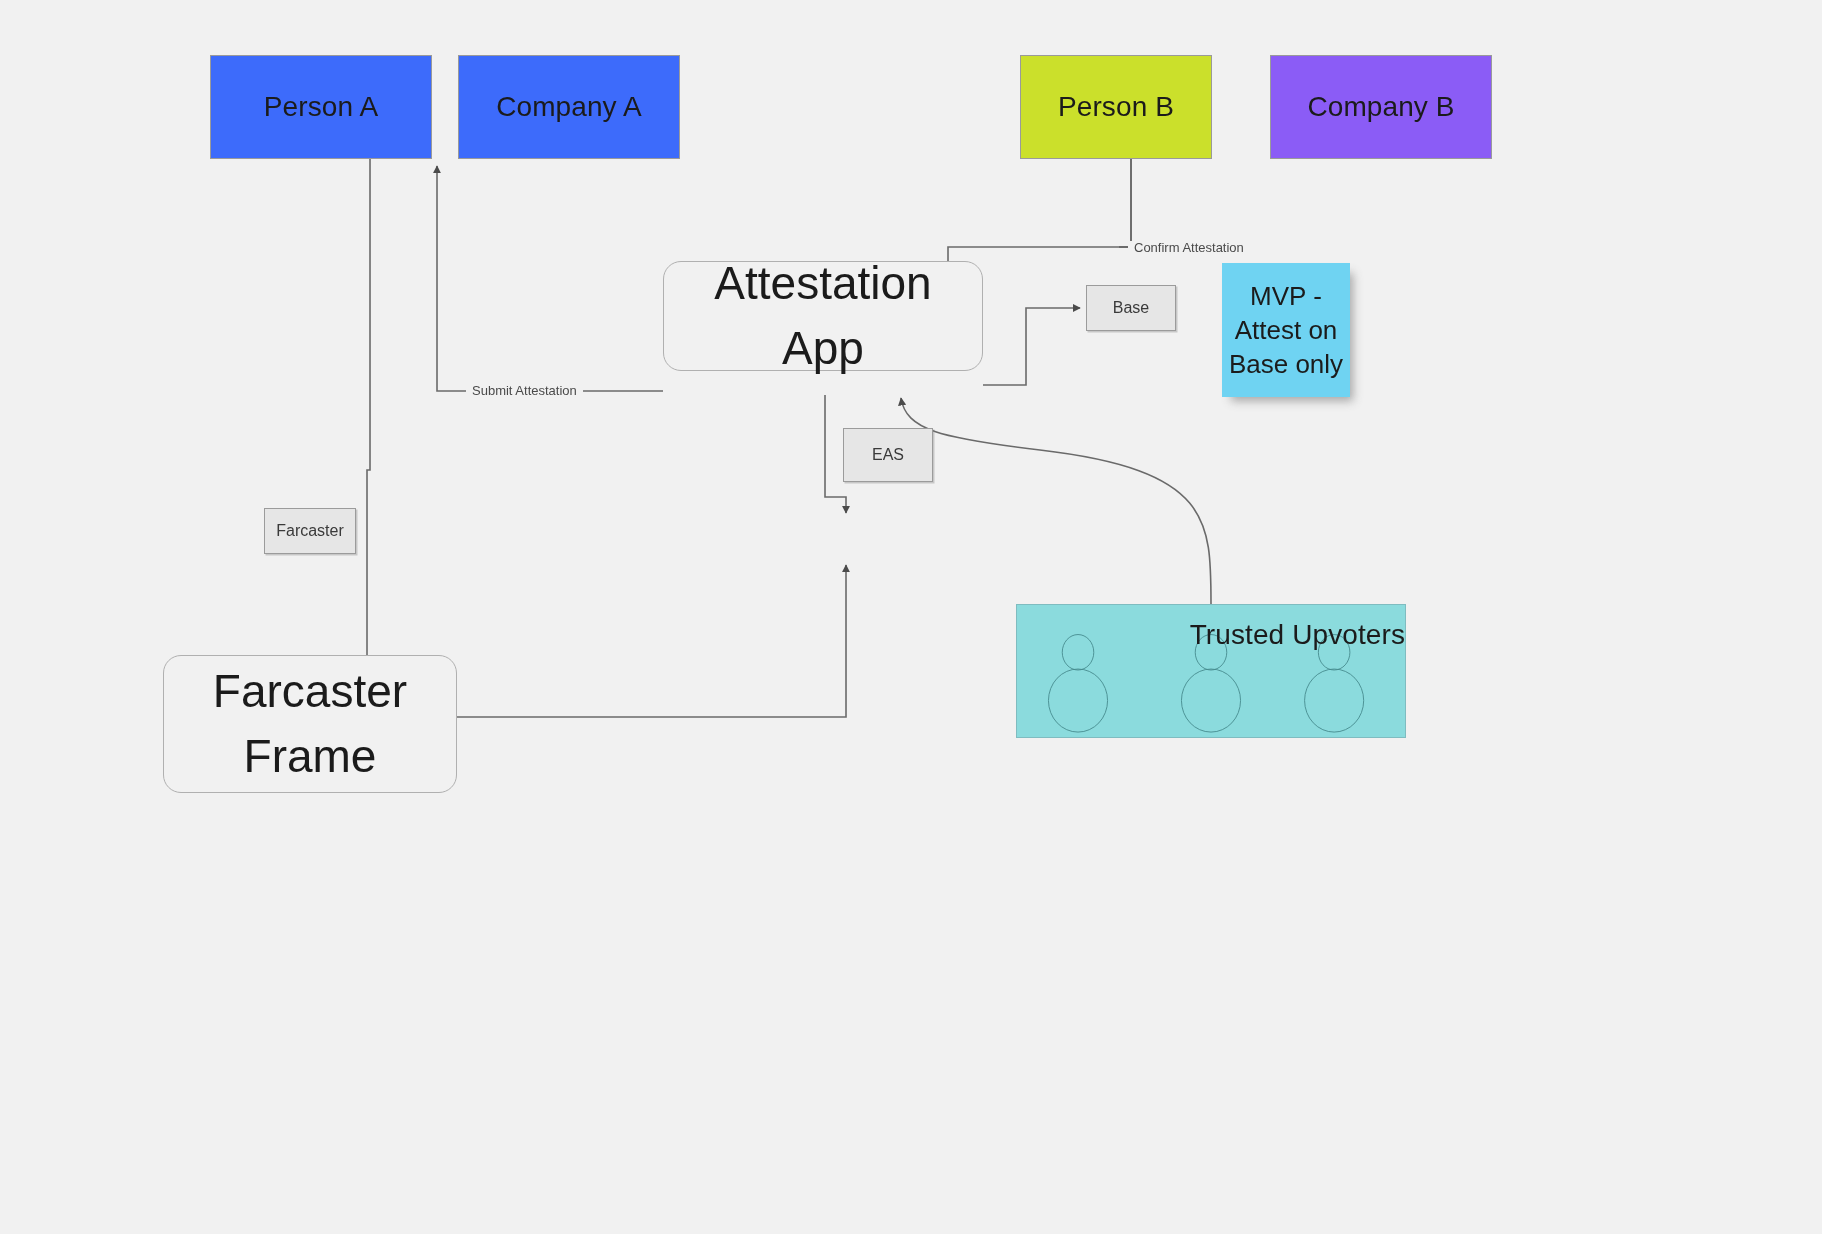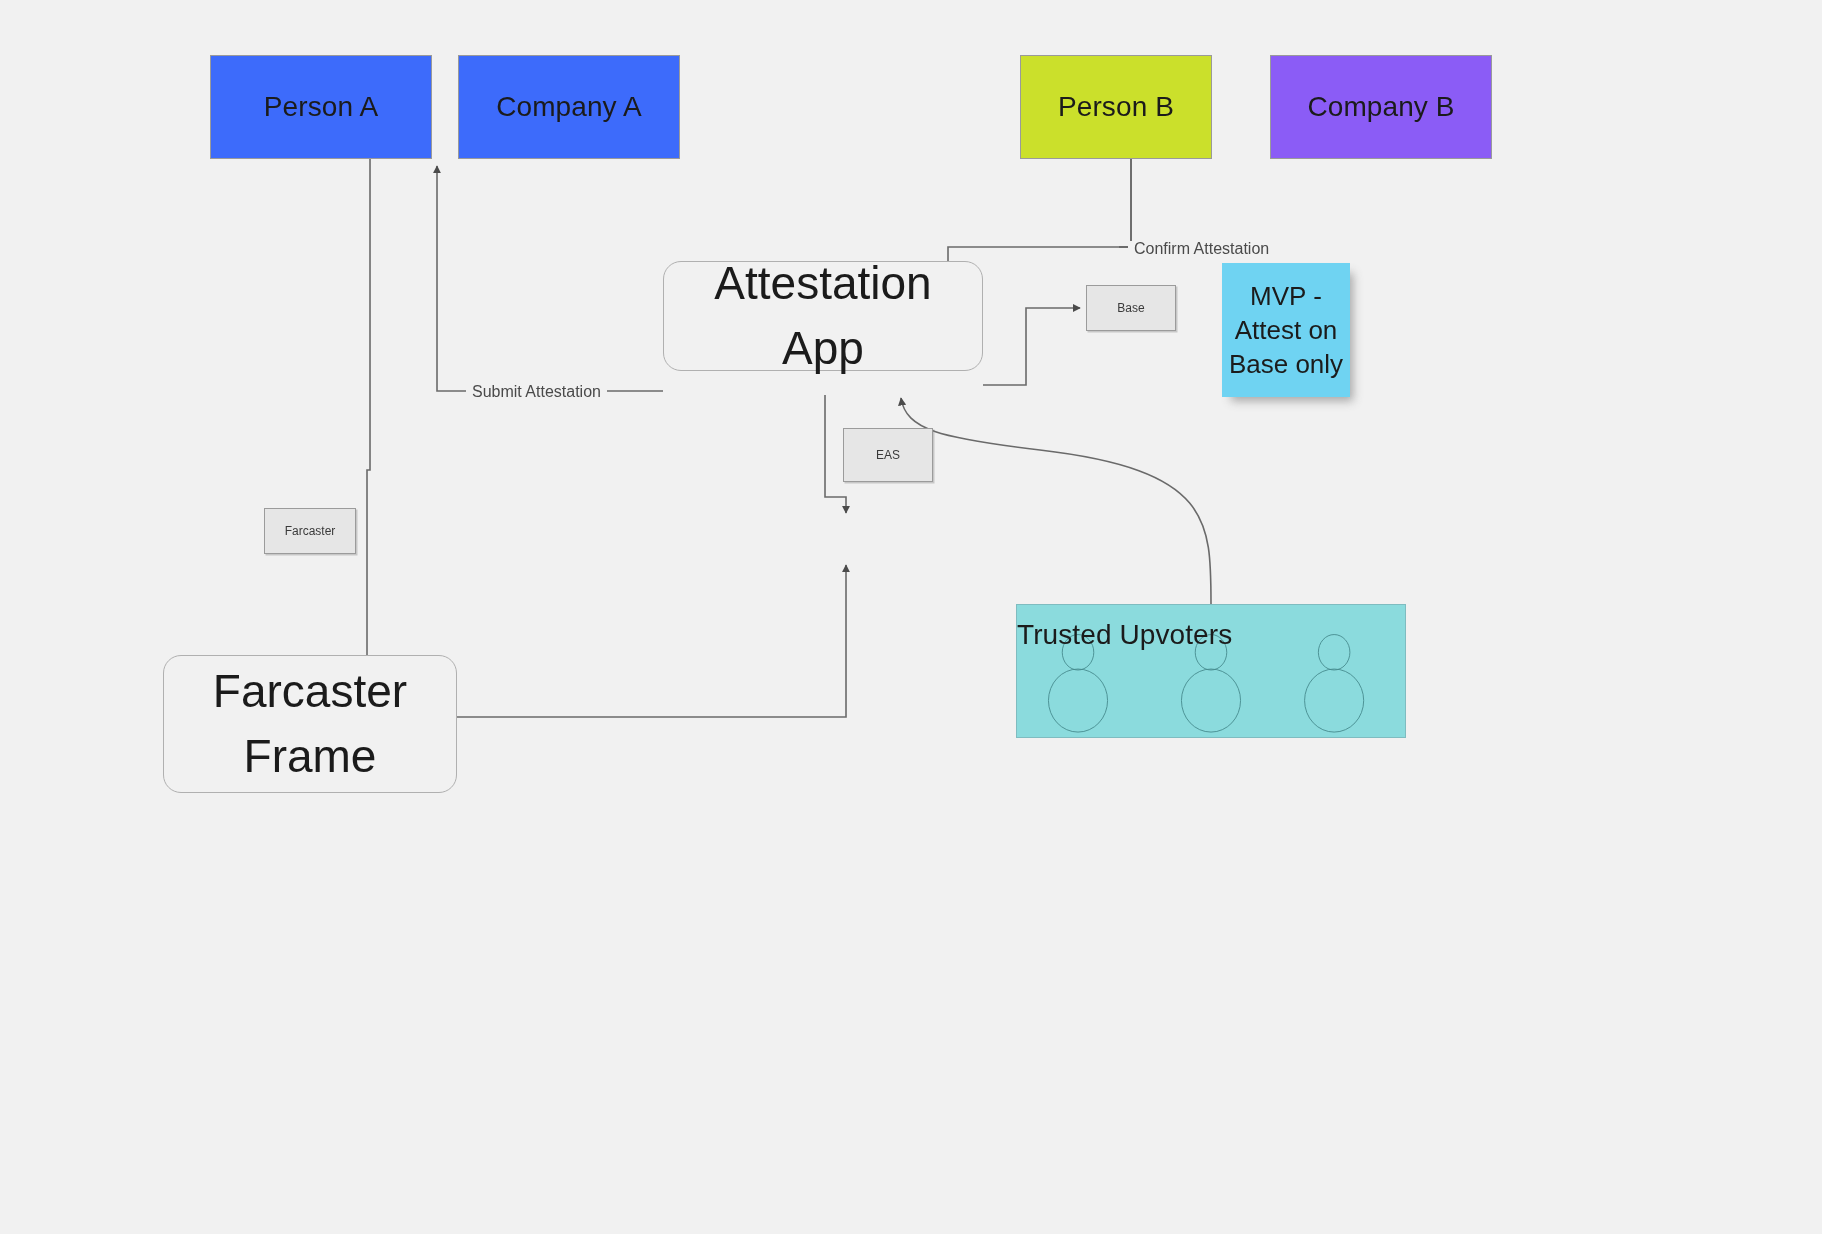--- a/index.html
+++ b/index.html
@@ -45,41 +45,41 @@
   .round-node {
     border: 1px solid #b0b0b0;
     border-radius: 18px;
     background: #f1f1f1;
     font-size: 46px;
     line-height: 1.42;
   }
   .small-node {
     border: 1px solid #9b9b9b;
     background: #e6e6e6;
-    font-size: 12px;
+    font-size: 16px;
     color: #3a3a3a;
     box-shadow: 1.5px 1.5px 0 rgba(120,120,120,0.35);
   }
   .sticky-node {
     border: none;
     font-size: 26px;
     line-height: 1.32;
     flex-direction: column;
     box-shadow: 6px 7px 9px -3px rgba(80,80,80,0.45);
   }
   .upvoters-node {
     border: 1px solid #7fbcc0;
     align-items: flex-start;
-    justify-content: flex-start;
+    justify-content: flex-end;
     font-size: 28px;
     padding-top: 14px;
   }
   .edge-label {
     position: absolute;
-    font-size: 16px;
+    font-size: 13px;
     color: #4a4a4a;
     background: #f1f1f1;
     padding: 0 6px;
     white-space: nowrap;
     line-height: 1;
   }
   .people {
     position: absolute;
     left: 0; top: 0;
     width: 100%;

